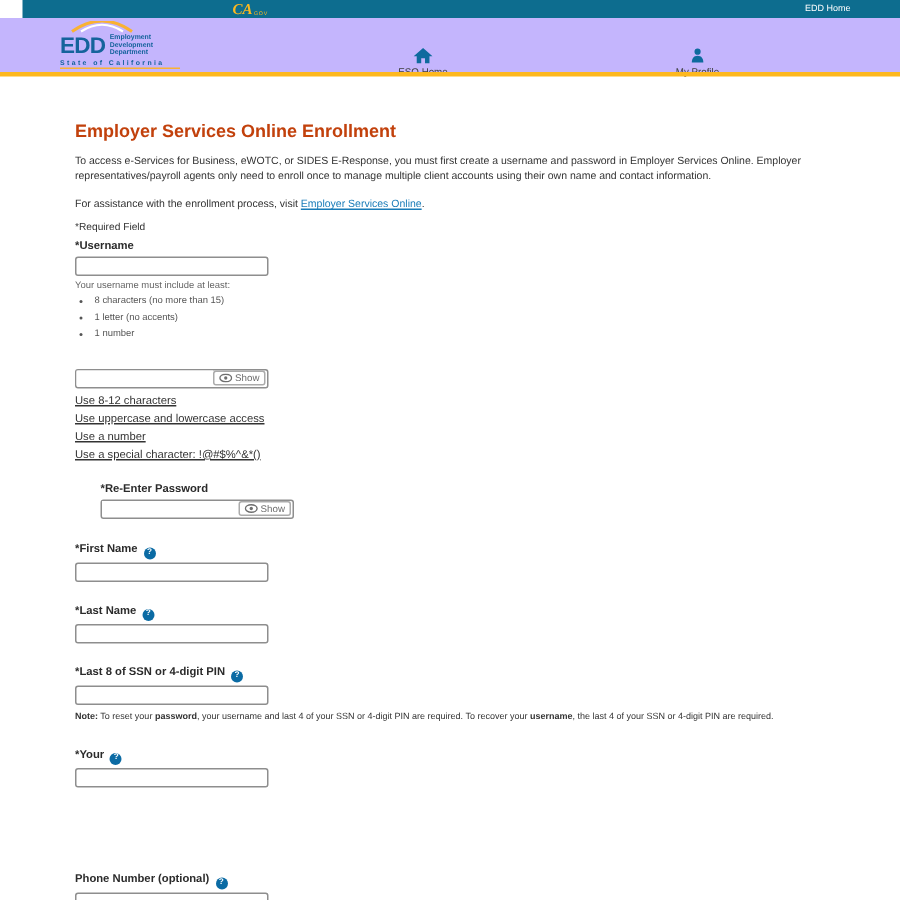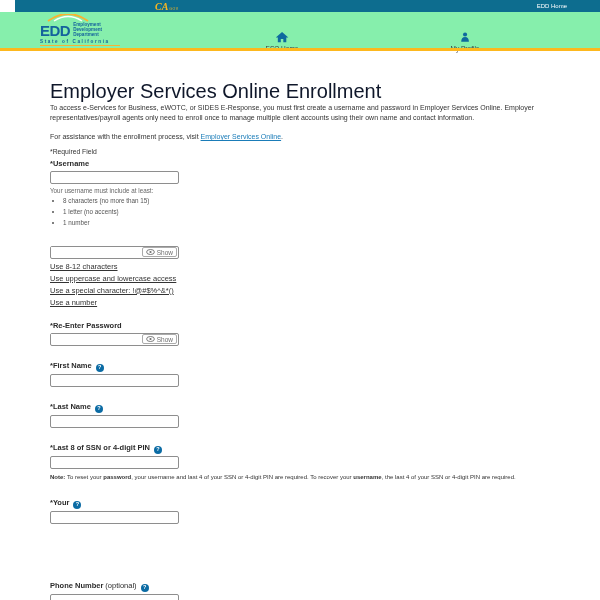--- a/index.html
+++ b/index.html
@@ -8,45 +8,45 @@
 
   
   .topbar { position:absolute; top:0; left:15px; width:600px; height:27px; background:#0D6D8F; }
   .ca-logo { position:absolute; left:140px; top:0; height:12px; display:flex; align-items:flex-end; cursor:pointer; text-decoration:none; }
   .ca-script { font-family:"Liberation Serif", serif; font-style:italic; font-weight:bold; font-size:10px; line-height:11px; color:#FDB81E; }
   .ca-gov-sub { font-size:3.5px; color:#FDB81E; letter-spacing:.5px; margin-left:1px; line-height:6px; }
   .edd-home-link { position:absolute; right:48px; top:0; height:12px; display:flex; align-items:center;
                    font-size:6px; color:#fff; text-decoration:none; cursor:pointer; }
 
   
-  .header { position:absolute; top:12px; left:0; width:600px; height:36px; background:#86efac; }
+  .header { position:absolute; top:12px; left:0; width:600px; height:36px; background:#c4b5fd; }
   .edd-logo { position:absolute; left:40px; top:3px; cursor:pointer; }
   .edd-arcs { position:absolute; left:6px; top:-1px; }
   .edd-row { display:flex; align-items:flex-end; margin-top:7px; }
   .edd-word { font-size:15px; font-weight:bold; color:#15639C; letter-spacing:-0.5px; line-height:14px; }
   .edd-dept { display:flex; flex-direction:column; margin-left:3px; }
   .edd-dept span { font-size:4.6px; font-weight:bold; color:#15639C; line-height:5.2px; }
   .edd-tagline { margin-top:1px; font-size:4.6px; font-weight:bold; color:#15639C; letter-spacing:1.6px;
                  border-bottom:1.5px solid #F9B233; padding-bottom:1.5px; width:80px; }
   .nav-item { position:absolute; top:20px; transform:translateX(-50%); display:flex; flex-direction:column;
               align-items:center; text-decoration:none; cursor:pointer; }
   .nav-item .nav-label { margin-top:2px; font-size:6.5px; color:#3d3d3d; }
   .gold-rule { position:absolute; top:48px; left:0; width:600px; height:2.5px; background:#FDB81E; }
 
   
   .content { position:absolute; top:50px; left:50px; width:510px; height:550px; }
-  .page-title { position:absolute; top:30px; left:0; font-size:20px; font-weight:normal; color:#0f172a; }
+  .page-title { position:absolute; top:30px; left:0; font-size:12px; font-weight:bold; color:#c2410c; }
   .intro { position:absolute; top:53px; left:0; width:508px; font-size:7px; line-height:9.8px; color:#333; }
   .assist { position:absolute; top:83px; left:0; font-size:7px; color:#333; }
   .assist a { color:#1A7CB8; text-decoration:underline; cursor:pointer; }
   .required { position:absolute; top:98px; left:0; font-size:6.8px; color:#333; }
 
   .group { position:absolute; left:0; width:510px; }
   .field-label { display:block; font-size:7.5px; font-weight:bold; color:#2b2b2b; line-height:9px; }
-  .field-label .optional { font-weight:normal; margin-left:2px;margin-top:20px; }
+  .field-label .optional { font-weight:bold; margin-left:2px;margin-top:20px; }
   .help-icon { display:inline-flex; align-items:center; justify-content:center; width:8px; height:8px;
                border-radius:50%; background:#0B6BA4; color:#fff; font-size:5.5px; font-weight:bold;
                margin-left:4px; vertical-align:-1px; cursor:pointer; }
   .text-input { margin-top:2.5px; width:129px; height:13px; border:1px solid #8E8E8E; border-radius:2px;
                 background:#fff; font-size:7.5px; padding:0 3px; color:#333; display:block; }
   .input-shell { margin-top:2.5px; width:129px; height:13px; border:1px solid #8E8E8E; border-radius:2px;
                  background:#fff; display:flex; align-items:center; }
   .input-shell input { border:none; outline:none; flex:1; min-width:0; height:10px; font-size:7.5px; padding:0 3px; }
   .show-btn { display:flex; align-items:center; gap:2px; border:1px solid #ABABAB; border-radius:2px;
               background:#fff; color:#6E6E6E; font-size:6.5px; height:10px; padding:0 3px; margin-right:1px;
@@ -56,21 +56,21 @@
   .u-rules { margin:3px 0 0 13px; list-style:disc; }
   .u-rules li { font-size:6.3px; color:#555; margin-bottom:4px; }
   .pw-rules { margin-top:2px;text-decoration:underline; }
   .pw-rules div { font-size:7.5px; color:#333; line-height:12px; }
   .ssn-note { margin-top:4.5px; font-size:6px; color:#333; width:508px; }
   .ssn-note .b { font-weight:bold; }
 
   
   .g-username   { top:109px; }
   .g-password   { top:193px; }
-  .g-repassword { top:271px; }
+  .g-repassword { top:271px;margin-left:17px; }
   .g-firstname  { top:311px; }
   .g-lastname   { top:352px; }
   .g-ssn        { top:393px; }
   .g-email      { top:448px; }
   .g-reemail    { top:488px; }
   .g-phone      { top:531px; }
 </style>
 </head>
 <body>
 
@@ -144,22 +144,22 @@
         <svg width="9" height="6" viewBox="0 0 9 6">
           <ellipse cx="4.5" cy="3" rx="3.9" ry="2.5" fill="none" stroke="#6E6E6E" stroke-width="0.9"></ellipse>
           <circle cx="4.5" cy="3" r="1.1" fill="#6E6E6E"></circle>
         </svg>
         <span>Show</span>
       </button>
     </div>
     <div class="pw-rules">
       <div>Use 8-12 characters</div>
       <div>Use uppercase and lowercase access</div>
+      <div>Use a number</div>
       <div>Use a special character: !@#$%^&amp;*()</div>
-      <div>Use a number</div>
     </div>
   </div>
 
   <div class="group g-repassword">
     <label class="field-label">*Re-Enter Password</label>
     <div class="input-shell">
       <input type="password" style="">
       <button class="show-btn">
         <svg width="9" height="6" viewBox="0 0 9 6">
           <ellipse cx="4.5" cy="3" rx="3.9" ry="2.5" fill="none" stroke="#6E6E6E" stroke-width="0.9"></ellipse>

